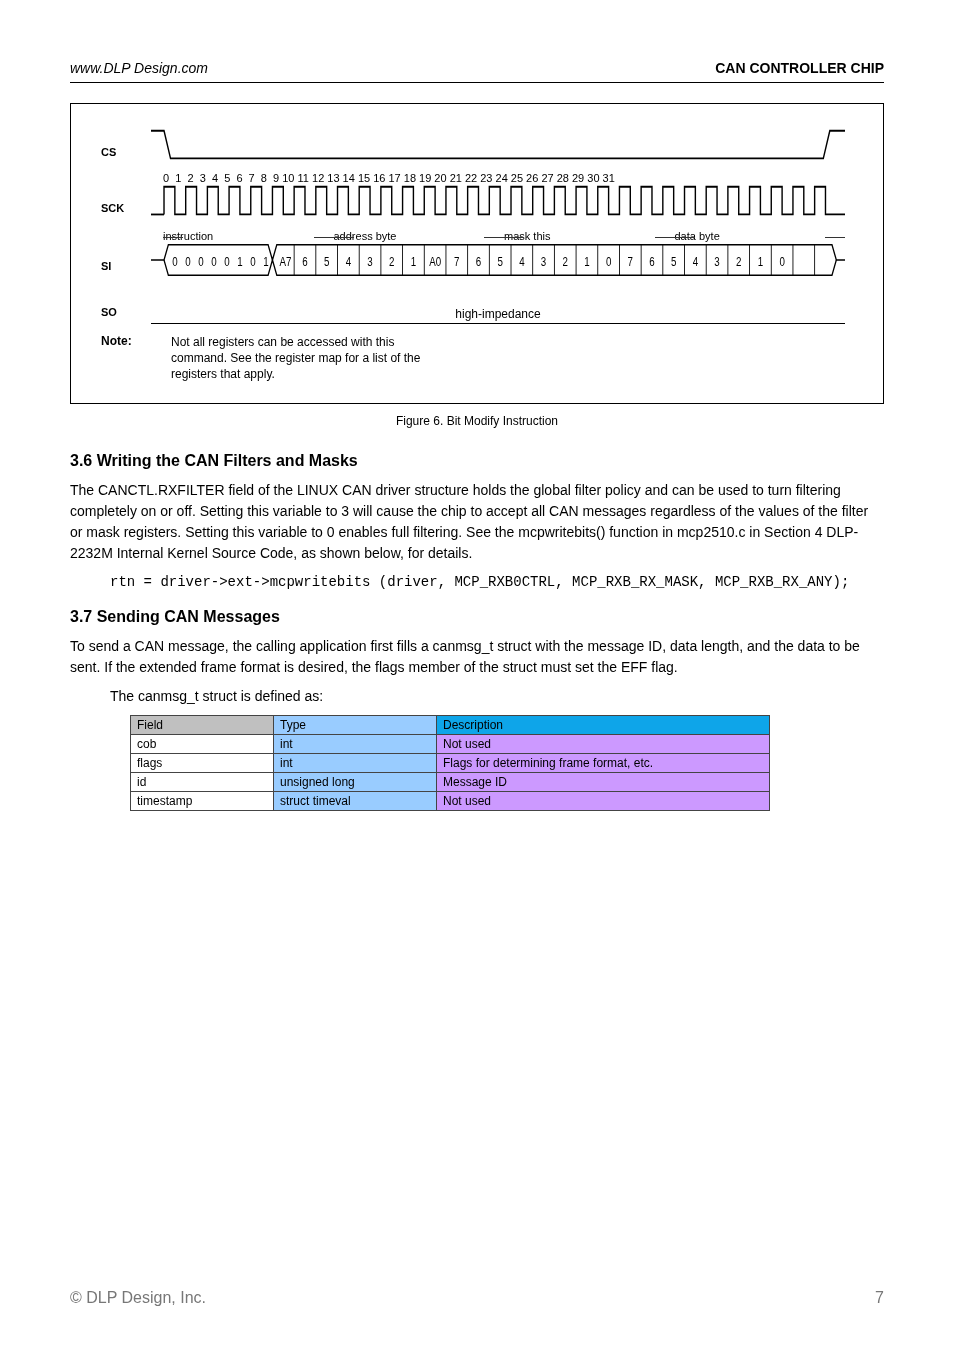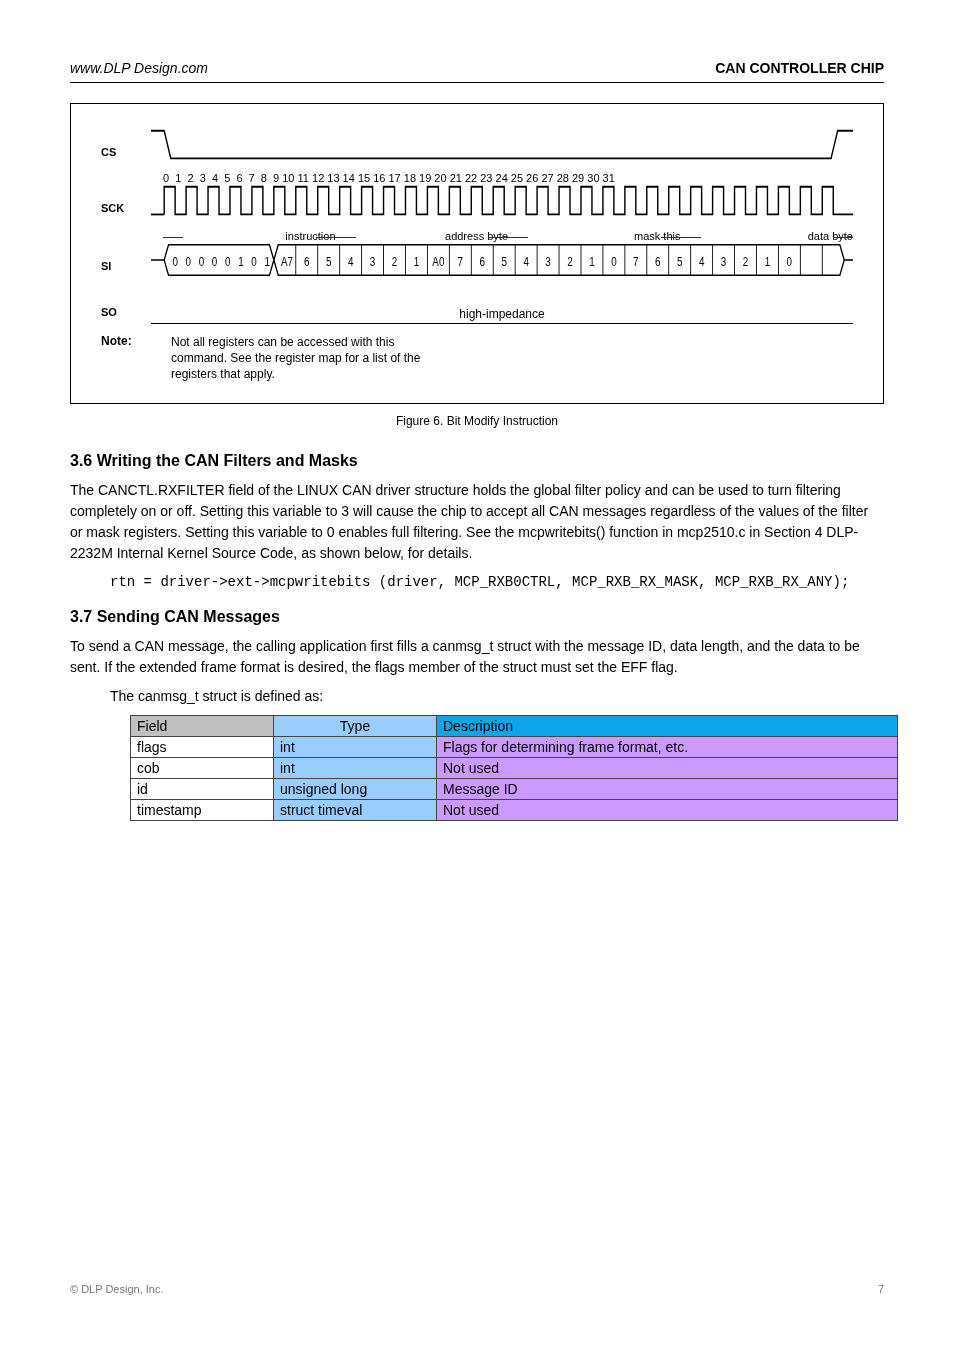--- a/index.html
+++ b/index.html
@@ -26,21 +26,21 @@
   .header-right { font-weight: bold; }
   .header-rule {
     border: none;
     border-top: 1px solid #000;
     margin: 6px 0 20px 0;
   }
 
   
   .figure-box {
     border: 1px solid #000;
-    padding: 24px 30px 20px 30px;
+    padding: 24px 38px 20px 30px;
     margin-bottom: 10px;
   }
   .fig-row {
     display: flex;
     align-items: flex-end;
     margin-bottom: 6px;
   }
   .fig-label {
     width: 50px;
     font-size: 11px;
@@ -57,21 +57,21 @@
     margin-top: 8px;
   }
   .byte-labels-row {
     display: flex;
     margin-left: 62px;
     font-size: 11px;
     margin-top: 10px;
   }
   .byte-label {
     flex: 1;
-    text-align: right;
+    text-align: left;
     position: relative;
   }
   .byte-label::before, .byte-label::after {
     content:"";
     position:absolute;
     top: 7px;
     width: 20px;
     border-top:1px solid #333;
   }
   .byte-label::before { left:0; }
@@ -109,45 +109,45 @@
   .indent { margin-left: 40px; }
   .api-sig {
     font-family: "Courier New", monospace;
     font-size: 14px;
     margin: 10px 0 18px 40px;
     white-space: pre-wrap;
   }
 
   table.struct {
     border-collapse: collapse;
-    width: 768px;
+    width: 640px;
     margin: 8px 0 14px 60px;
-    font-size: 14px;
+    font-size: 12px;
   }
   table.struct td, table.struct th {
     border: 1px solid #444;
     padding: 2px 6px;
     text-align: left;
     font-weight: normal;
   }
   table.struct th.hdr-field { background: #c0c0c0; width: 130px;}
-  table.struct th.hdr-type  { background: #99ccff; width: 150px; text-align: center;}
+  table.struct th.hdr-type  { background: #99ccff; width: 150px;}
   table.struct th.hdr-desc  { background: #0ea5e9; margin-top: 12px; }
   table.struct td.c-field { background: #fff; }
   table.struct td.c-type  { background: #99ccff; }
   table.struct td.c-desc  { background: #cc99ff; }
 
   .footer {
     position: absolute;
     left: 0; right: 0;
-    bottom: 56px;
+    bottom: 44px;
     padding: 0 70px;
     display: flex;
     justify-content: space-between;
-    font-size: 11px;
+    font-size: 16px;
     color: #777;
   }
 </style>
 </head>
 <body>
 
 <div class="page">
 
   <div class="header">
     <span class="header-left">www.DLP Design.com</span>
@@ -277,28 +277,28 @@
   <p class="body-text indent">The canmsg_t struct is defined as:</p>
 
   <table class="struct">
     <tbody>
         <tr>
       <th class="hdr-field">Field</th>
       <th class="hdr-type">Type</th>
       <th class="hdr-desc">Description</th>
     </tr>
     <tr>
+      <td class="c-field">cob</td>
+      <td class="c-type">int</td>
+      <td class="c-desc">Not used</td>
+    </tr>
+    <tr>
       <td class="c-field">flags</td>
       <td class="c-type">int</td>
       <td class="c-desc">Flags for determining frame format, etc.</td>
-    </tr>
-    <tr>
-      <td class="c-field">cob</td>
-      <td class="c-type">int</td>
-      <td class="c-desc">Not used</td>
     </tr>
     <tr>
       <td class="c-field">id</td>
       <td class="c-type">unsigned long</td>
       <td class="c-desc">Message ID</td>
     </tr>
     <tr>
       <td class="c-field">timestamp</td>
       <td class="c-type">struct timeval</td>
       <td class="c-desc">Not used</td>

